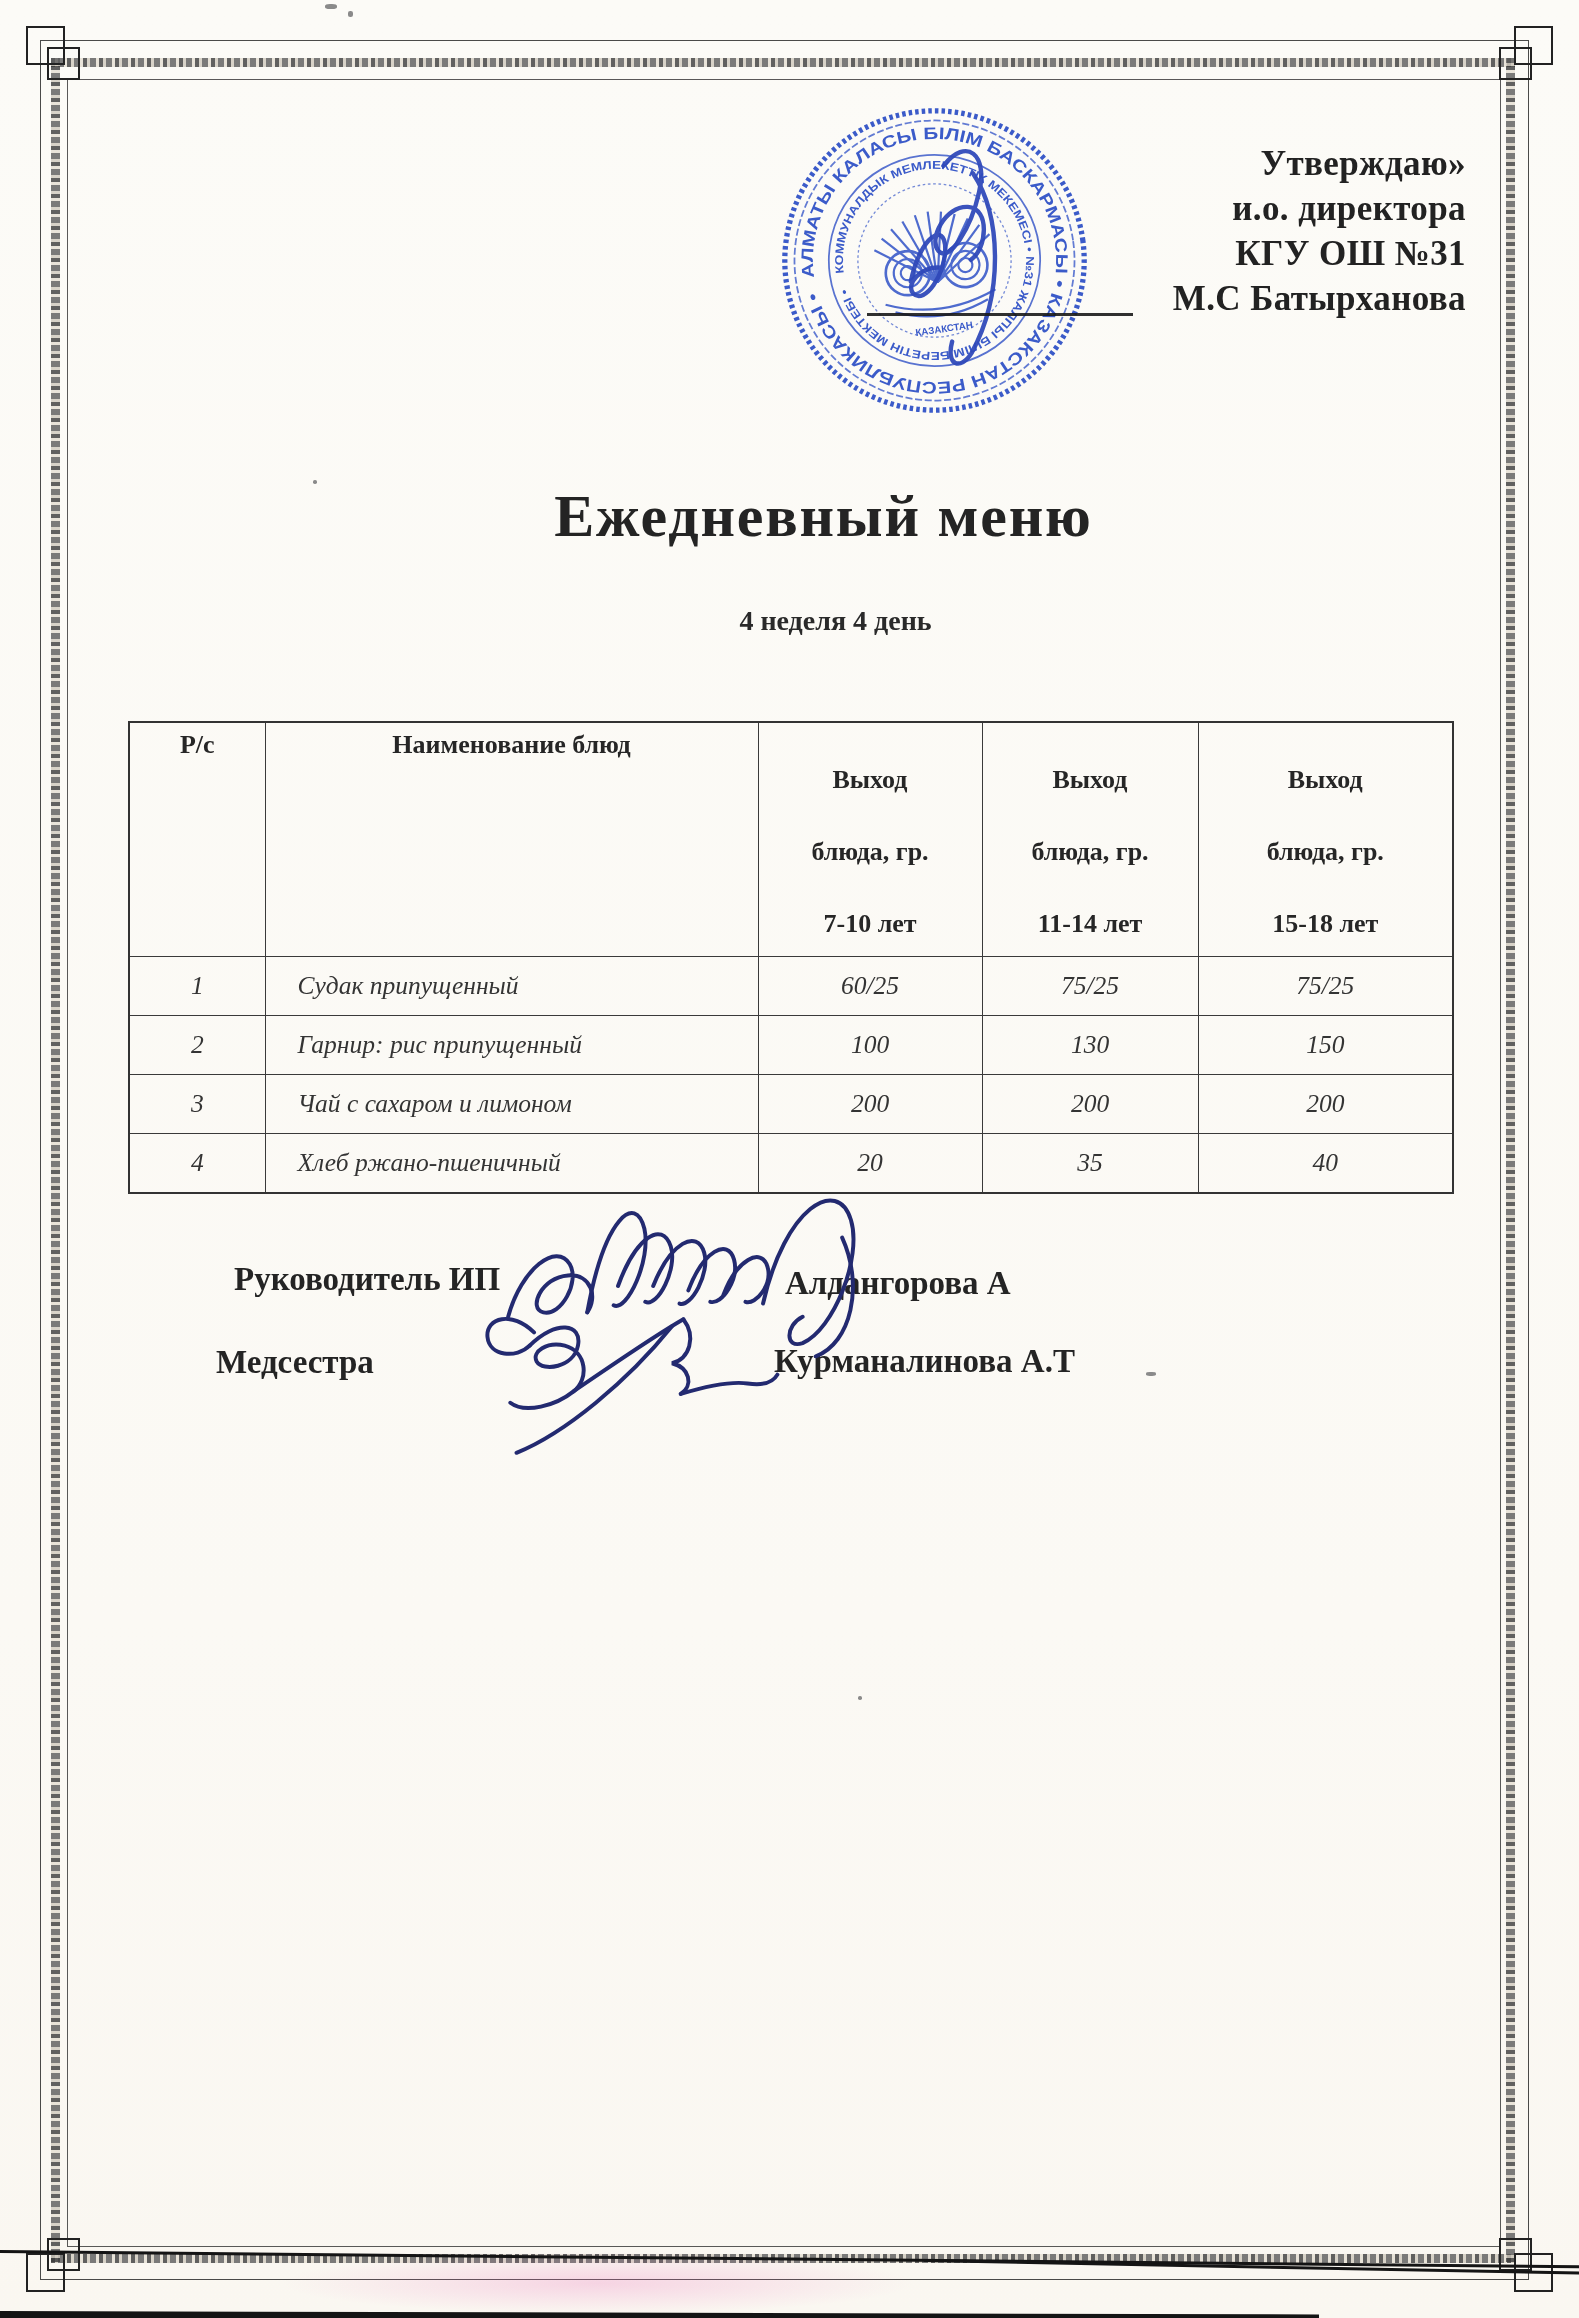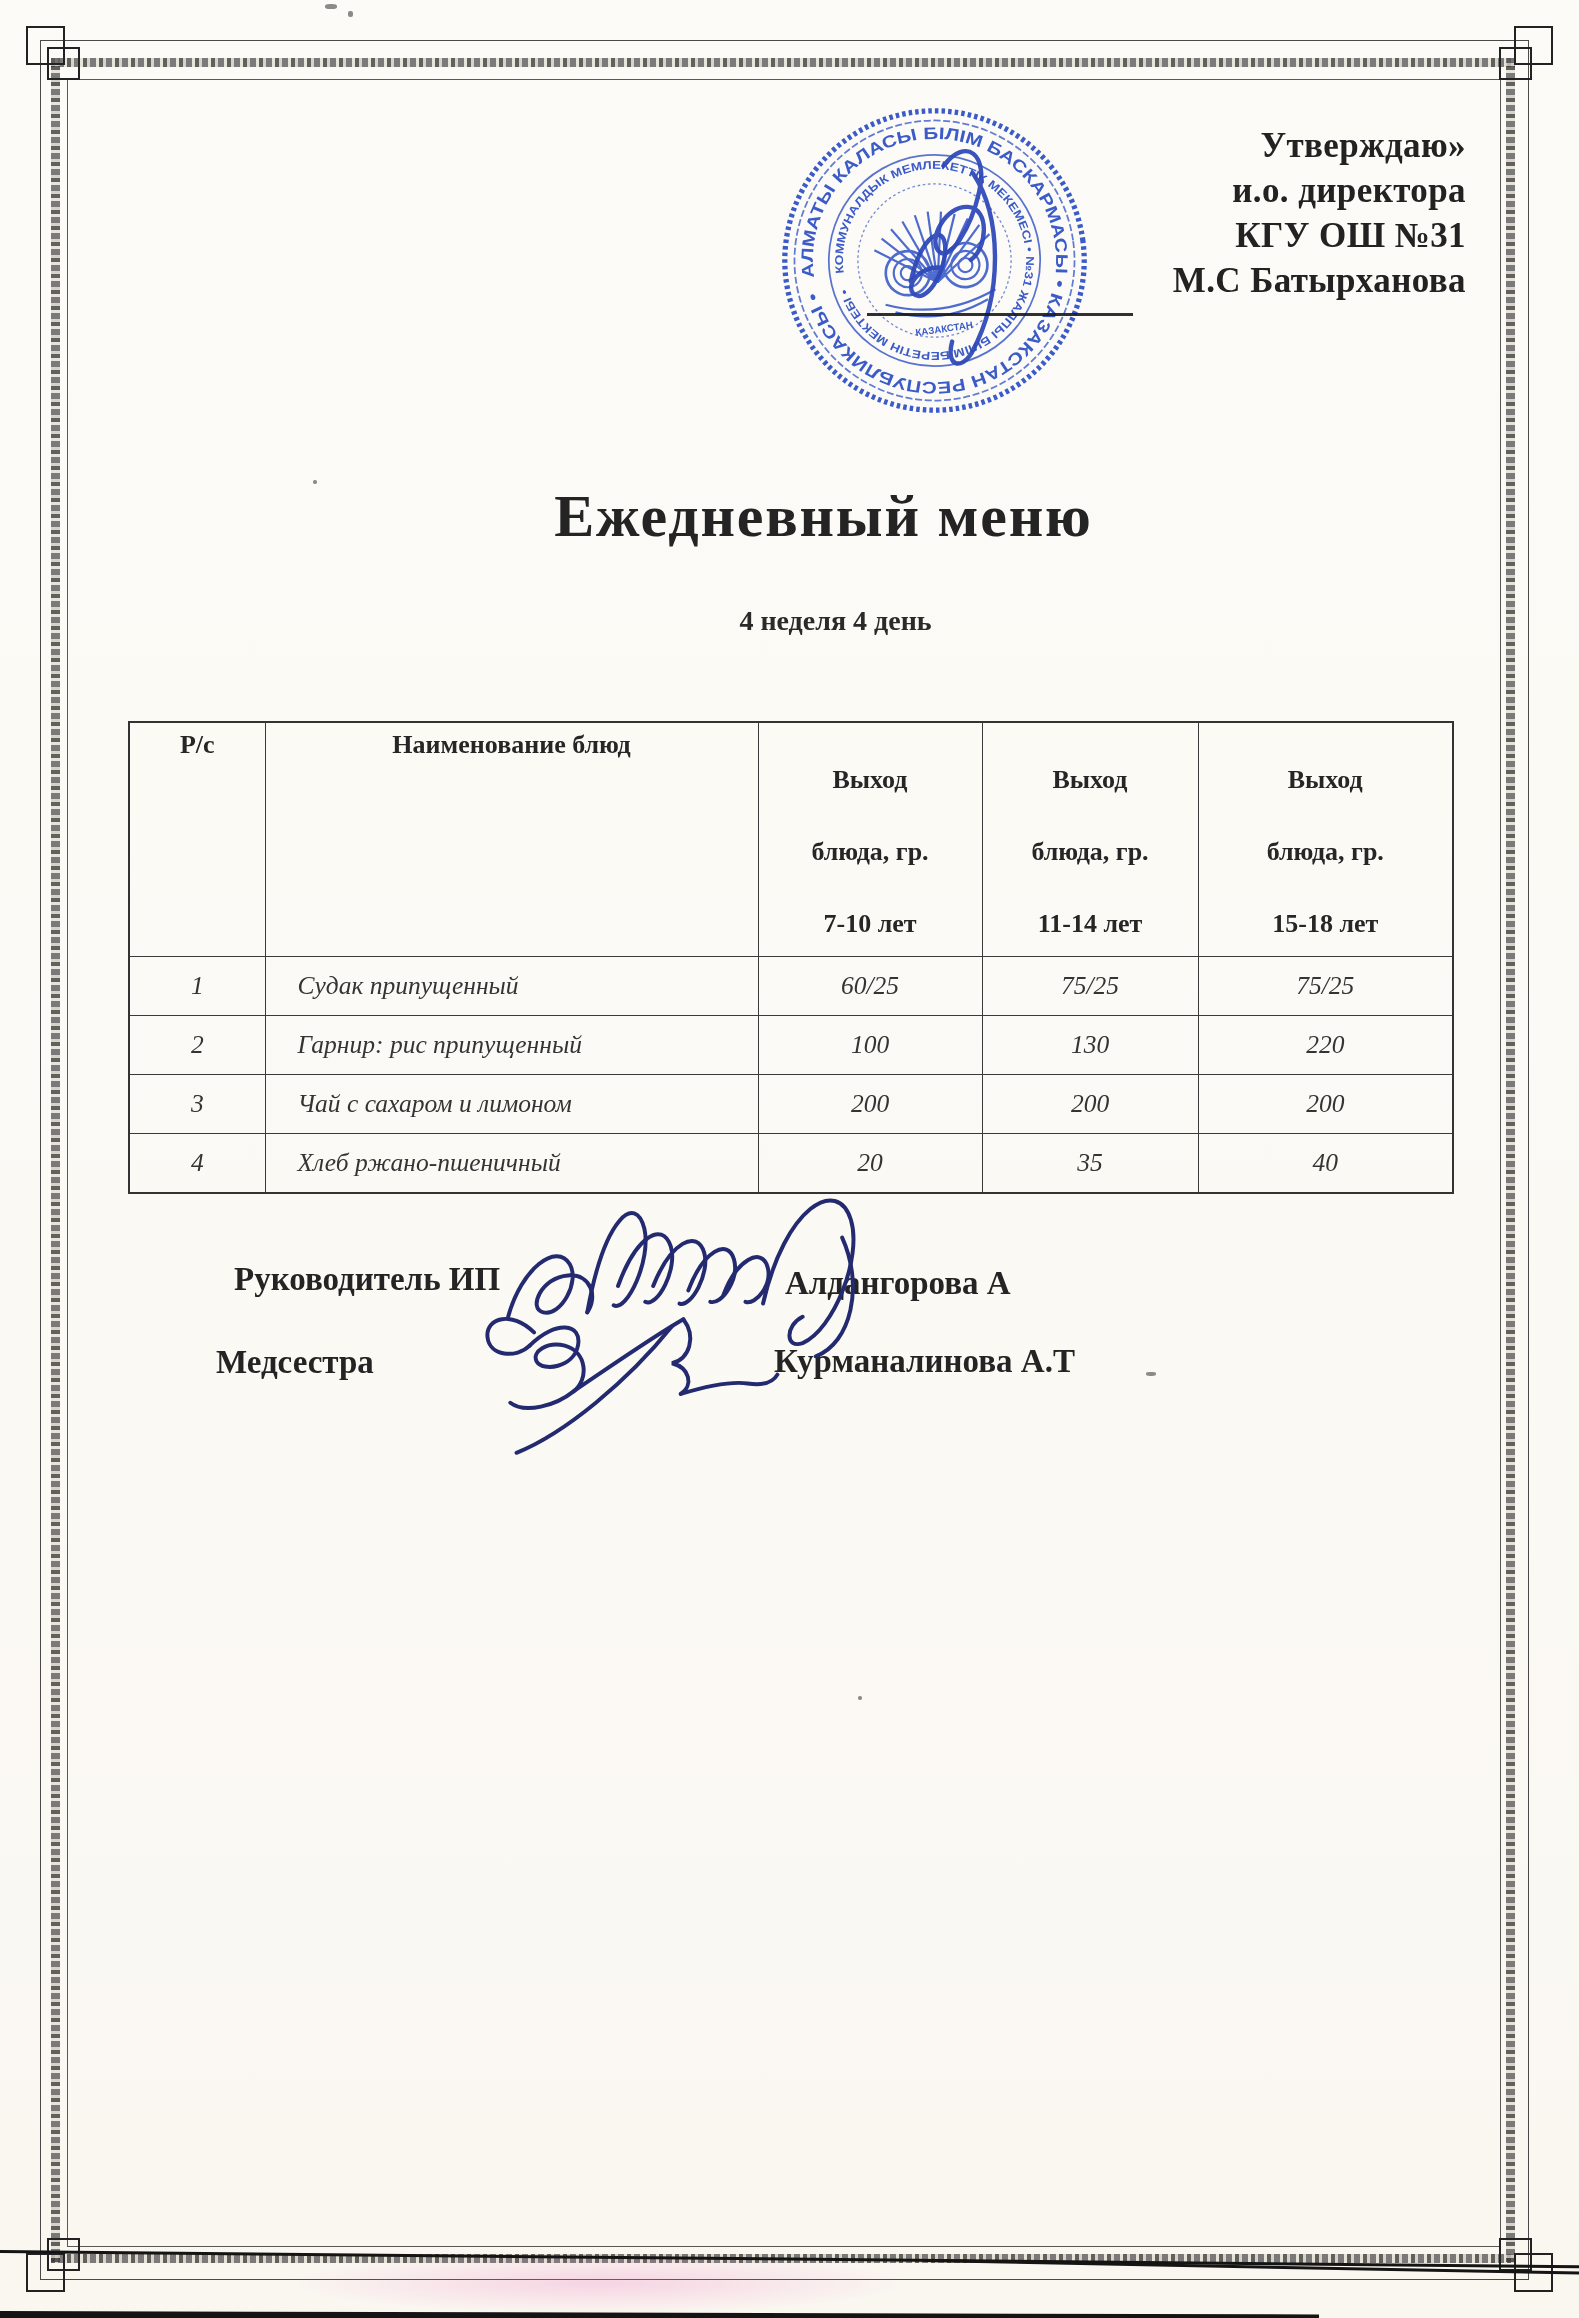--- a/index.html
+++ b/index.html
@@ -19,21 +19,21 @@
   .band-left{left:51px;top:58px;height:2204px;}
   .band-right{left:1506px;top:58px;height:2204px;}
   .corner{position:absolute;width:63px;height:63px;}
   .corner .sq1{position:absolute;left:0;top:0;width:35px;height:35px;border:2.6px solid #222;}
   .corner .sq2{position:absolute;left:21px;top:21px;width:29px;height:29px;border:2.6px solid #222;}
   .corner-tl{left:26px;top:26px;}
   .corner-tr{left:1490px;top:26px;transform:scaleX(-1);}
   .corner-bl{left:26px;top:2229px;transform:scaleY(-1);}
   .corner-br{left:1490px;top:2229px;transform:scale(-1,-1);}
   
-  .approval{position:absolute;top:123px;right:114px;text-align:right;font-weight:bold;font-size:35px;line-height:45px;letter-spacing:0.4px;color:#222;z-index:5;}
+  .approval{position:absolute;top:141px;right:114px;text-align:right;font-weight:bold;font-size:35px;line-height:45px;letter-spacing:0.4px;color:#222;z-index:5;}
   
   .stamp{position:absolute;left:776px;top:102px;width:317px;height:317px;transform:rotate(-8deg);opacity:.92;z-index:2;}
   .director-line{position:absolute;left:867px;top:313px;width:266px;height:2.6px;background:#191919;z-index:4;opacity:.9;}
   
   .title-wrap{position:absolute;left:208px;top:482px;width:1231px;text-align:center;}
   .doc-title{margin:0;font-size:60px;font-weight:bold;letter-spacing:1.8px;color:#242424;}
   .doc-subtitle{position:absolute;left:220px;top:605px;width:1231px;text-align:center;font-size:28px;font-weight:bold;color:#2a2a2a;}
   
   .menu-table{position:absolute;left:128px;top:721px;border-collapse:collapse;table-layout:fixed;width:1324px;}
   .menu-table th,.menu-table td{border:1.8px solid #3a3a3a;padding:10px;}
@@ -182,21 +182,21 @@
         <td class="dish">Судак припущенный</td>
         <td>60/25</td>
         <td>75/25</td>
         <td>75/25</td>
       </tr>
       <tr>
         <td>2</td>
         <td class="dish">Гарнир: рис припущенный</td>
         <td>100</td>
         <td>130</td>
-        <td>220</td>
+        <td>150</td>
       </tr>
       <tr>
         <td>3</td>
         <td class="dish">Чай с сахаром и лимоном</td>
         <td>200</td>
         <td>200</td>
         <td>200</td>
       </tr>
       <tr>
         <td>4</td>

